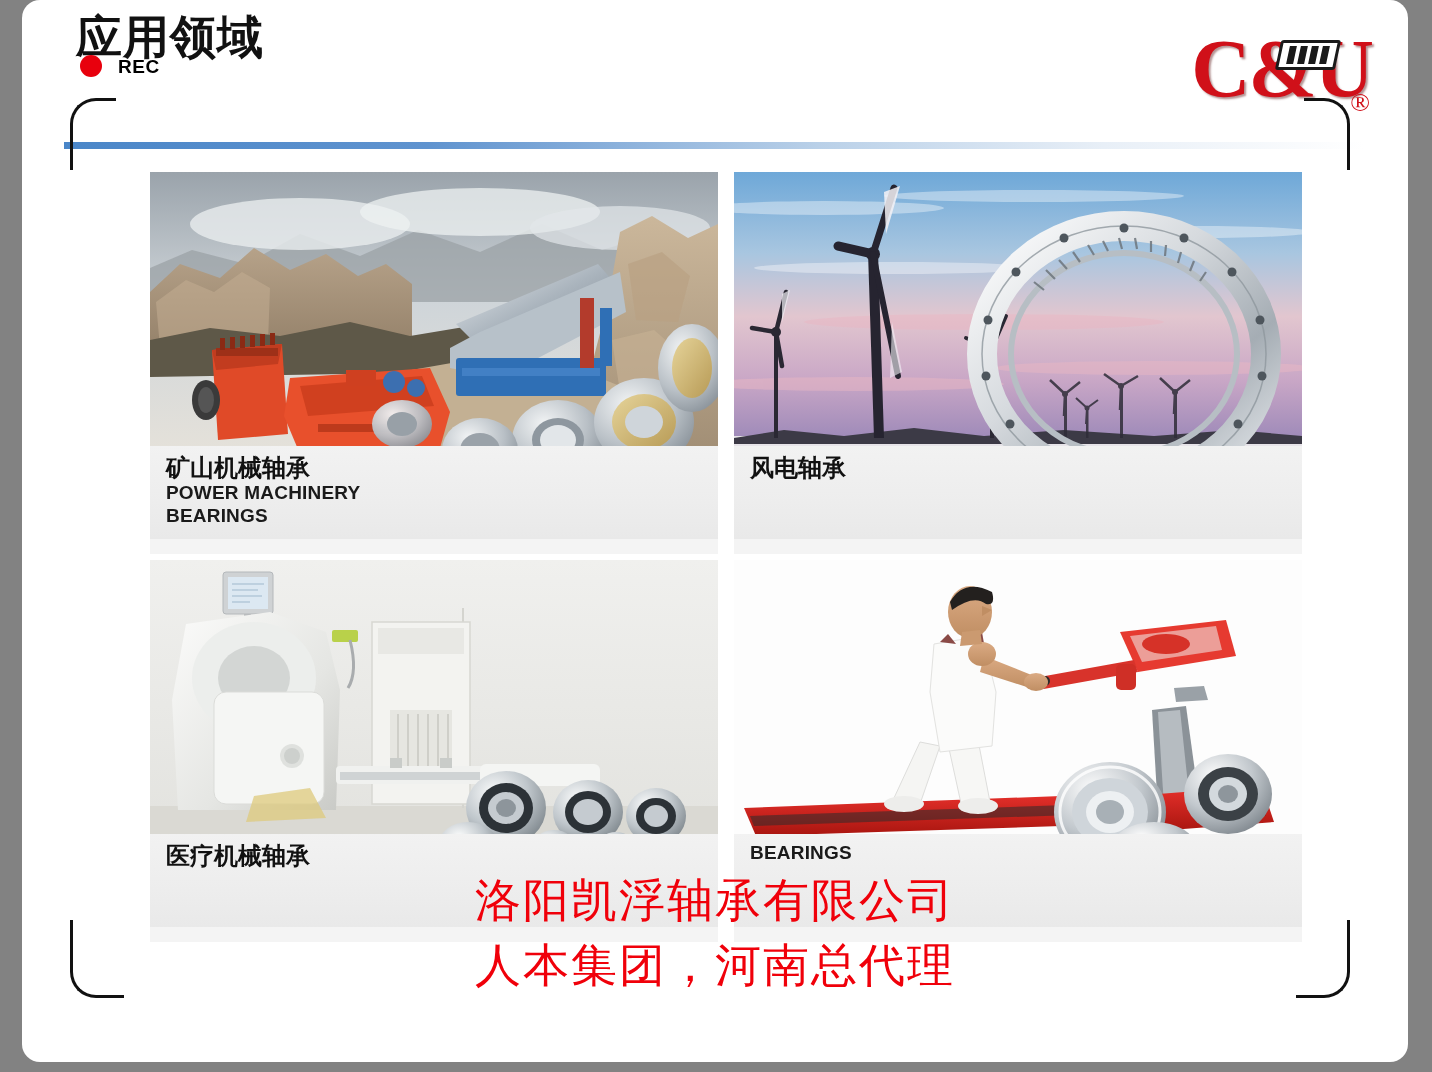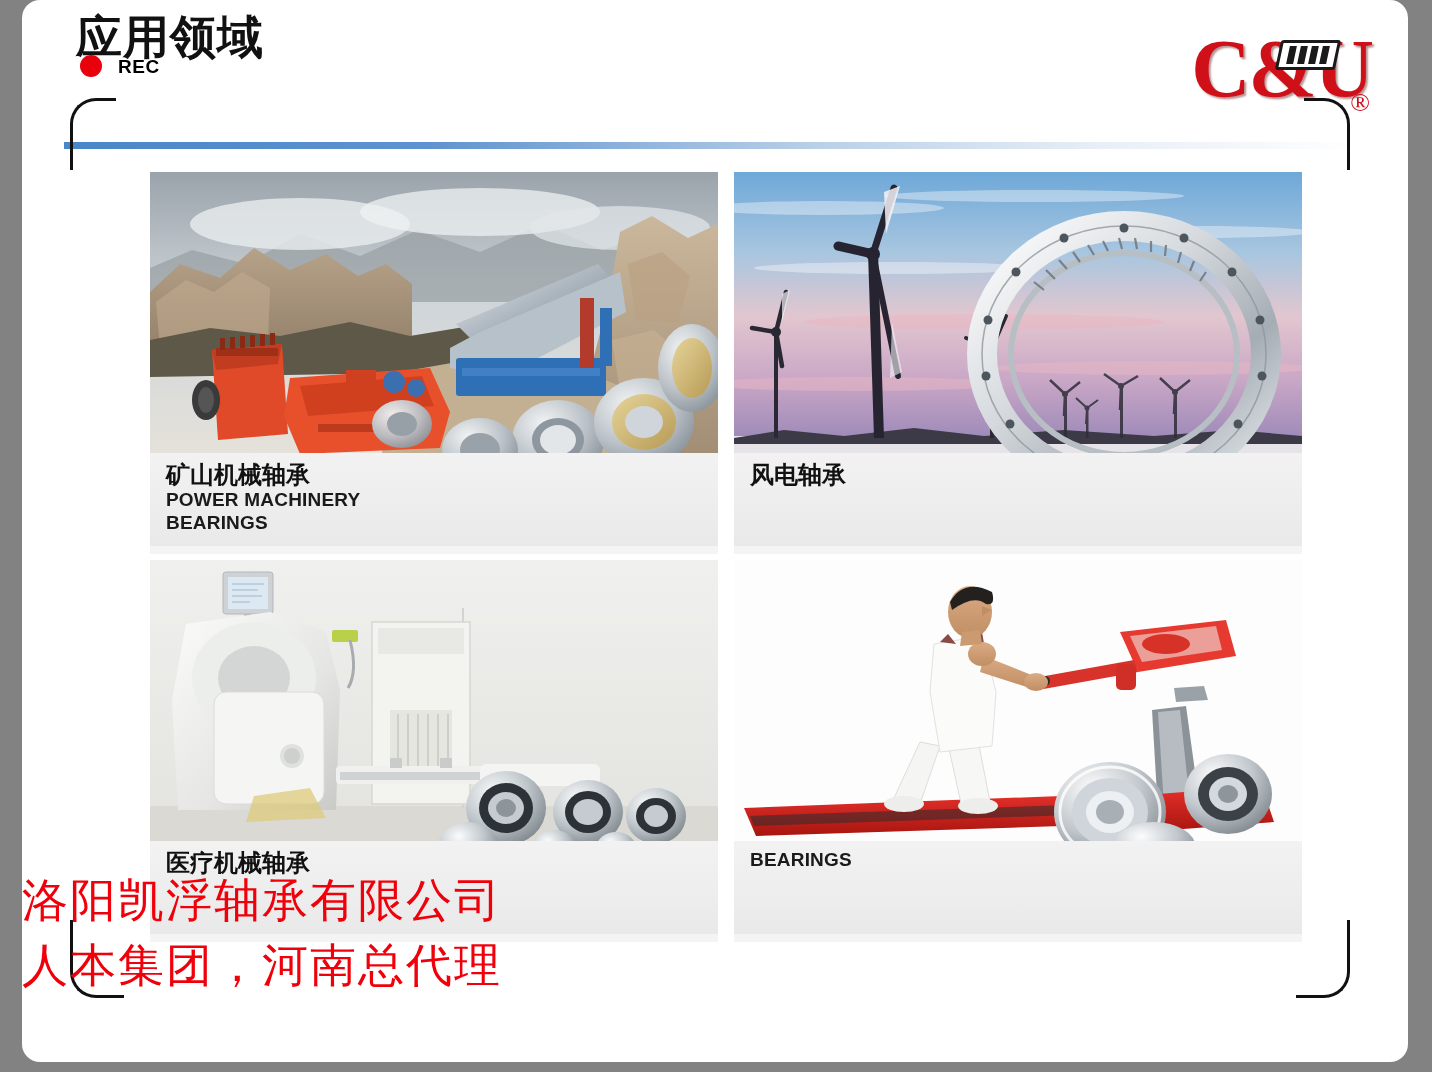--- a/index.html
+++ b/index.html
@@ -113,38 +113,38 @@
     grid-template-rows: 382px 382px;
     gap: 6px 16px;
   }
 
   .card { position: relative; background: #f4f4f4; overflow: hidden; }
 
   .card-photo { position: absolute; left: 0; top: 0; width: 100%; height: 289px; overflow: hidden; }
   .card-photo svg { display: block; width: 100%; height: 100%; }
 
   .card-caption {
-    position: absolute; left: 0; bottom: 8px; width: 100%; height: 93px;
+    position: absolute; left: 0; bottom: 15px; width: 100%; height: 93px;
     background: linear-gradient(to bottom, #f2f2f2 0%, #ededed 60%, #e9e9e9 100%);
     padding: 8px 0 0 16px;
   }
   .cap-cn {
     font-family: "DejaVu Sans", "Liberation Sans", sans-serif;
     font-size: 24px; font-weight: 700; color: #111; line-height: 1.18;
     white-space: nowrap;
   }
   .cap-en {
     font-size: 19px; font-weight: 700; color: #1a1a1a;
     line-height: 1.18; letter-spacing: 0.2px;
   }
 
   
   #watermark {
     position: absolute; left: 0; top: 868px; width: 100%;
-    text-align: left; z-index: 40; pointer-events: none;
+    text-align: center; z-index: 40; pointer-events: none;
     font-family: "DejaVu Serif", "Liberation Serif", serif;
   }
   #watermark div {
     color: #f0000a; font-size: 46px; line-height: 1.42;
     font-weight: 400; letter-spacing: 2px; white-space: nowrap;
   }
 </style>
 </head>
 <body>
 

